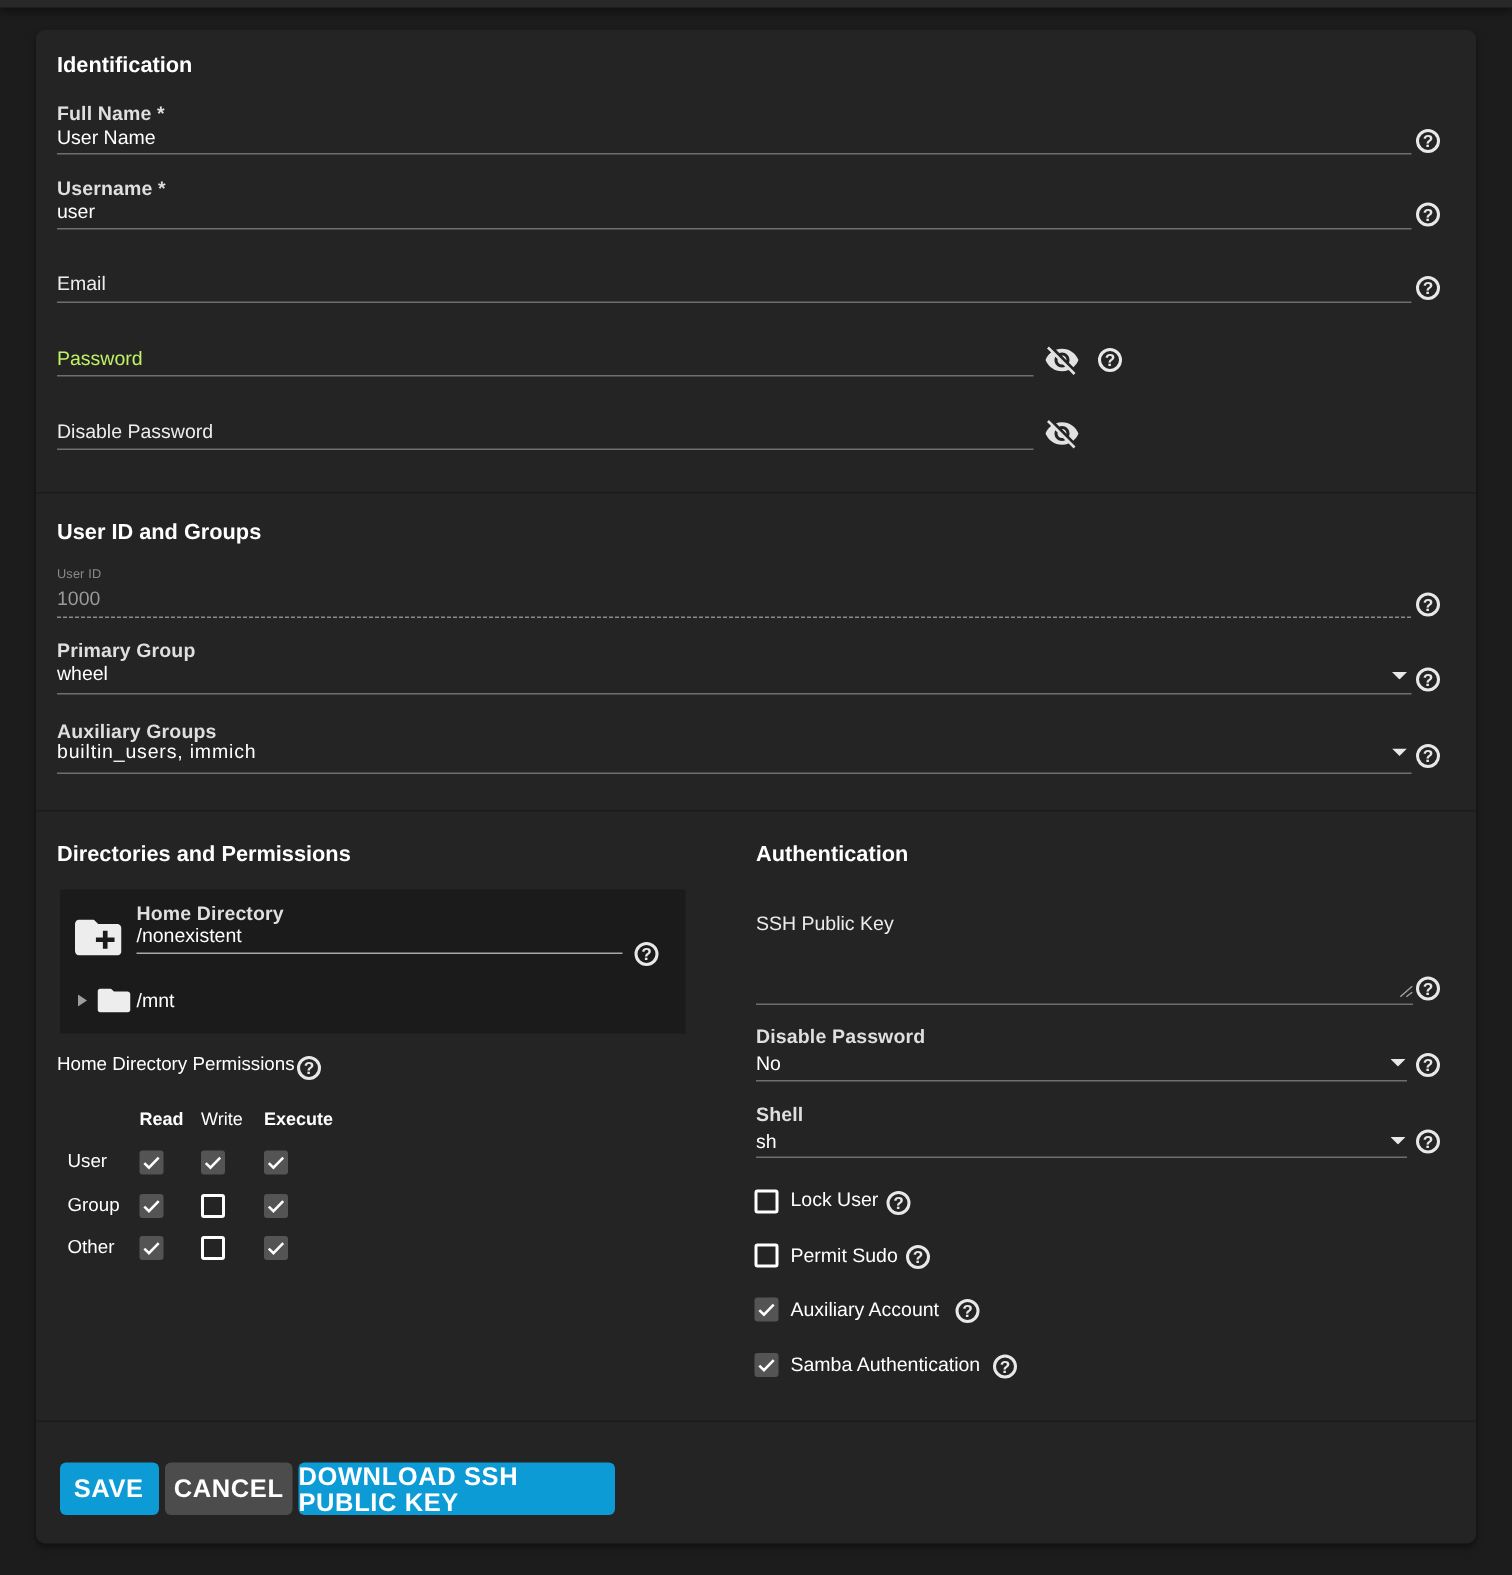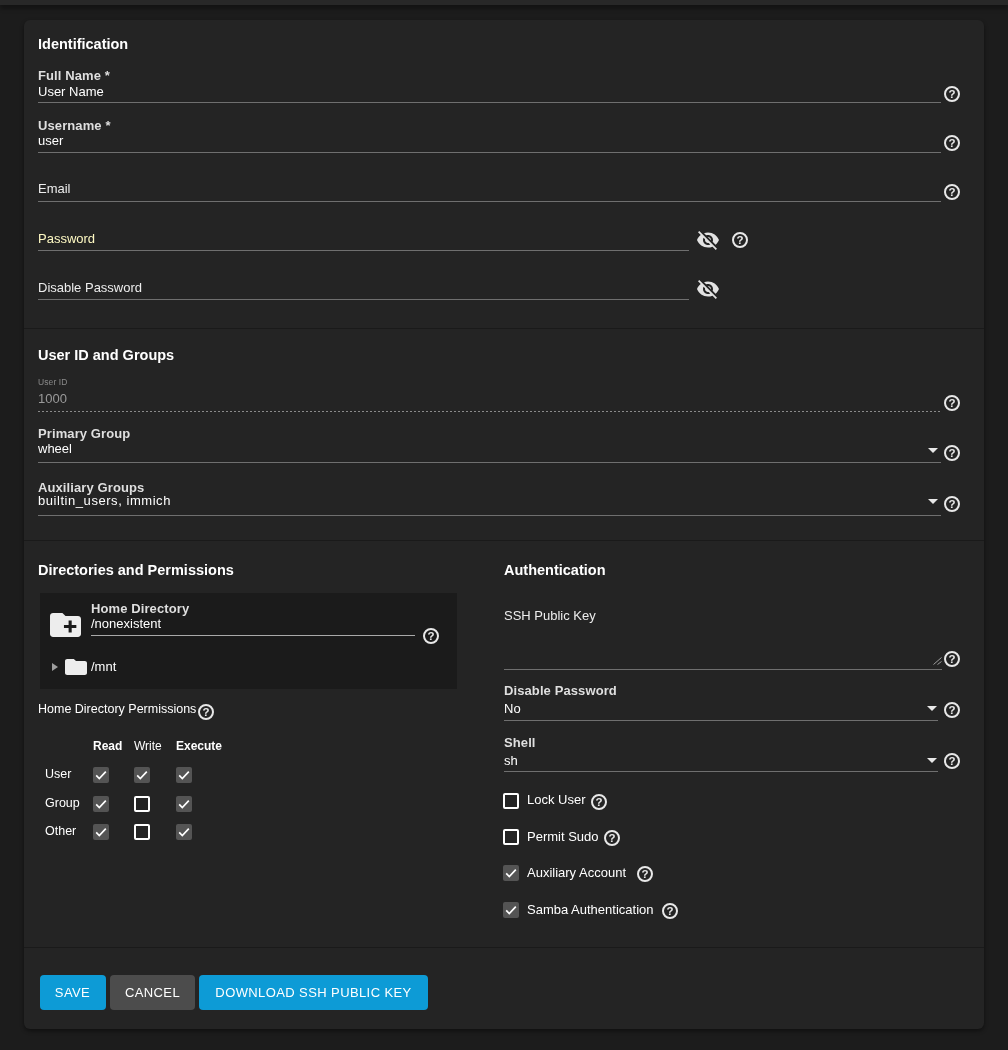--- a/index.html
+++ b/index.html
@@ -10,21 +10,21 @@
 .sl{font-size:13px;font-weight:bold;color:#dfdfdf;line-height:1;letter-spacing:0.1px}
 .slg{font-size:8.5px;font-weight:normal;color:#8a8a8a;line-height:1;letter-spacing:0.1px}
 .v{font-size:13px;color:#fff;line-height:1}
 .vg{font-size:13px;color:#9a9a9a;line-height:1}
 .ln{height:1px;background:#6f6f6f}
 .lnd{height:1px;background:repeating-linear-gradient(90deg,#8a8a8a 0 2.5px,rgba(0,0,0,0) 2.5px 4px)}
 .div{height:1px;background:#1a1a1a;left:24px;width:960px}
 .cbx{width:16px;height:16px;border-radius:2px}
 .cbu{border:2.5px solid #fff}
 .cbc{background:#545454}
-.btn{height:35px;border-radius:4px;color:#fff;font-weight:normal;font-size:13px;letter-spacing:0.4px;display:flex;align-items:center;justify-content:center;line-height:1}
+.btn{height:35px;border-radius:4px;color:#fff;font-weight:bold;font-size:17px;letter-spacing:0.4px;display:flex;align-items:center;justify-content:center;line-height:1}
 .blue{background:#0d9bd6}
 .gray{background:#4c4c4c}
 .treebox{left:40px;top:593px;width:417px;height:96px;background:#1b1b1b}
 </style></head>
 <body>
 <div class="a topbar"></div>
 <div class="a card"></div>
 
 <div class="a h" style="left:38px;top:37px">Identification</div>
 <div class="a sl" style="left:38px;top:69px">Full Name *</div>
@@ -40,21 +40,21 @@
 <svg class="a" style="left:943px;top:133.5px" width="18" height="18" viewBox="0 0 18 18">
     <circle cx="9" cy="9" r="7" fill="none" stroke="#e8e8e8" stroke-width="2"></circle>
     <text x="9" y="13.2" text-anchor="middle" font-size="11.5" font-weight="bold" fill="#e8e8e8" font-family="Liberation Sans">?</text>
   </svg>
 <div class="a v" style="left:38px;top:182px;color:#ededed">Email</div>
 <div class="a ln" style="left:38px;top:201px;width:903px"></div>
 <svg class="a" style="left:943px;top:182.5px" width="18" height="18" viewBox="0 0 18 18">
     <circle cx="9" cy="9" r="7" fill="none" stroke="#e8e8e8" stroke-width="2"></circle>
     <text x="9" y="13.2" text-anchor="middle" font-size="11.5" font-weight="bold" fill="#e8e8e8" font-family="Liberation Sans">?</text>
   </svg>
-<div class="a v" style="left:38px;top:232px;color:#fef9c3">Password</div>
+<div class="a v" style="left:38px;top:232px;color:#bef264">Password</div>
 <div class="a ln" style="left:38px;top:250px;width:651px"></div>
 <svg class="a" style="left:696px;top:228px" width="24" height="24" viewBox="0 0 24 24" fill="#e2e2e2">
     <path d="M12 7c2.76 0 5 2.24 5 5 0 .65-.13 1.26-.36 1.83l2.92 2.92c1.51-1.26 2.7-2.89 3.43-4.75-1.73-4.39-6-7.5-11-7.5-1.4 0-2.74.25-3.98.7l2.16 2.16C10.74 7.13 11.35 7 12 7zM2 4.27l2.28 2.28.46.46C3.08 8.3 1.78 10.02 1 12c1.73 4.39 6 7.5 11 7.5 1.55 0 3.03-.3 4.38-.84l.42.42L19.73 22 21 20.73 3.27 3 2 4.27zM7.53 9.8l1.55 1.55c-.05.21-.08.43-.08.65 0 1.66 1.34 3 3 3 .22 0 .44-.03.65-.08l1.55 1.55c-.67.33-1.41.53-2.2.53-2.76 0-5-2.24-5-5 0-.79.2-1.53.53-2.2zm4.31-.78l3.15 3.15.02-.16c0-1.66-1.34-3-3-3l-.17.01z"></path>
   </svg>
 <svg class="a" style="left:731px;top:231px" width="18" height="18" viewBox="0 0 18 18">
     <circle cx="9" cy="9" r="7" fill="none" stroke="#e8e8e8" stroke-width="2"></circle>
     <text x="9" y="13.2" text-anchor="middle" font-size="11.5" font-weight="bold" fill="#e8e8e8" font-family="Liberation Sans">?</text>
   </svg>
 <div class="a v" style="left:38px;top:281px;color:#ededed">Disable Password</div>
 <div class="a ln" style="left:38px;top:299px;width:651px"></div>
@@ -208,13 +208,13 @@
 <div class="a v" style="left:527px;top:902.8px">Samba Authentication</div>
 <svg class="a" style="left:661px;top:901.5px" width="18" height="18" viewBox="0 0 18 18">
     <circle cx="9" cy="9" r="7" fill="none" stroke="#e8e8e8" stroke-width="2"></circle>
     <text x="9" y="13.2" text-anchor="middle" font-size="11.5" font-weight="bold" fill="#e8e8e8" font-family="Liberation Sans">?</text>
   </svg>
 
 <div class="a div" style="top:947px"></div>
 
 <div class="a btn blue" style="left:39.5px;top:975px;width:66px">SAVE</div>
 <div class="a btn gray" style="left:110px;top:975px;width:85px">CANCEL</div>
-<div class="a btn blue" style="left:199px;top:975px;width:229px">DOWNLOAD SSH PUBLIC KEY</div>
+<div class="a btn blue" style="left:199px;top:975px;width:211px">DOWNLOAD SSH PUBLIC KEY</div>
 
 </body></html>

